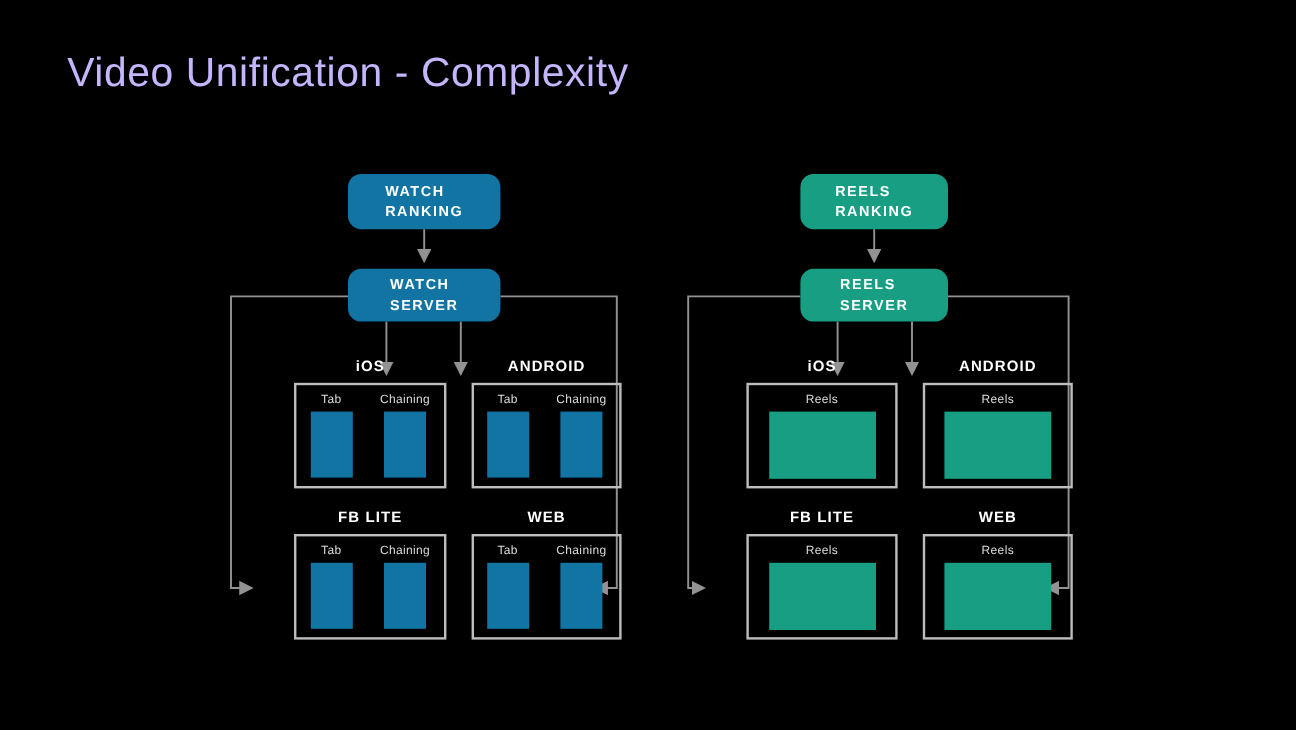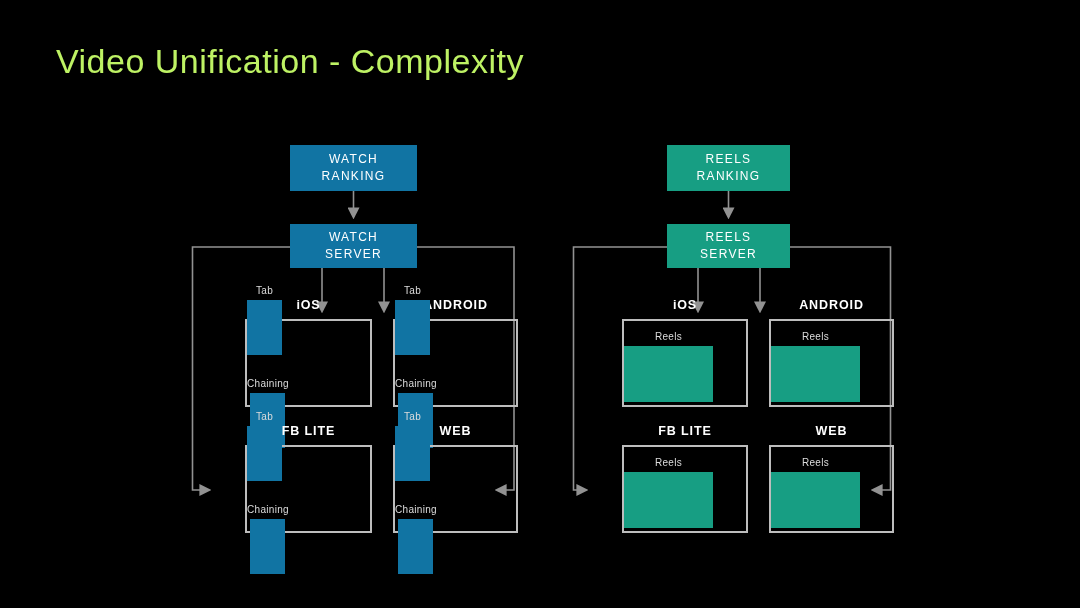--- a/index.html
+++ b/index.html
@@ -13,44 +13,45 @@
     background: #000;
   }
 
   .title {
     position: absolute;
     left: 56px;
     top: 42px;
     font-size: 34px;
     font-weight: 500;
     letter-spacing: 0.5px;
-    color: #bef264;
+    color: #c4b5fd;
     white-space: nowrap;
   }
 
   .connectors {
     position: absolute;
     left: 0; top: 0;
     width: 1080px; height: 608px;
     pointer-events: none;
   }
 
   
   .flow-box {
     position: absolute;
     display: flex;
     align-items: center;
     justify-content: center;
-    text-align: center;
+    text-align: left;
     color: #ffffff;
     font-size: 12px;
-    font-weight: normal;
+    font-weight: bold;
     letter-spacing: 1.3px;
     line-height: 1.45;
     white-space: pre-line;
+    border-radius: 11px;
   }
 
   
   .platform { position: absolute; margin-left: 29px; }
   .platform-name {
     height: 15px;
     margin-bottom: 6px;
     text-align: center;
     color: #ffffff;
     font-size: 12.5px;
@@ -58,21 +59,20 @@
     letter-spacing: 0.9px;
   }
   .platform-box {
     height: 88px;
     border: 2px solid #bdbdbd;
     display: flex;
     justify-content: center;
     align-items: flex-start;
     gap: 23px;
     padding-top: 7px;
-    flex-direction: column;
   }
   .surface {
     display: flex;
     flex-direction: column;
     align-items: center;
   }
   .surface-label {
     font-size: 10px;
     color: #dcdcdc;
     letter-spacing: 0.3px;

